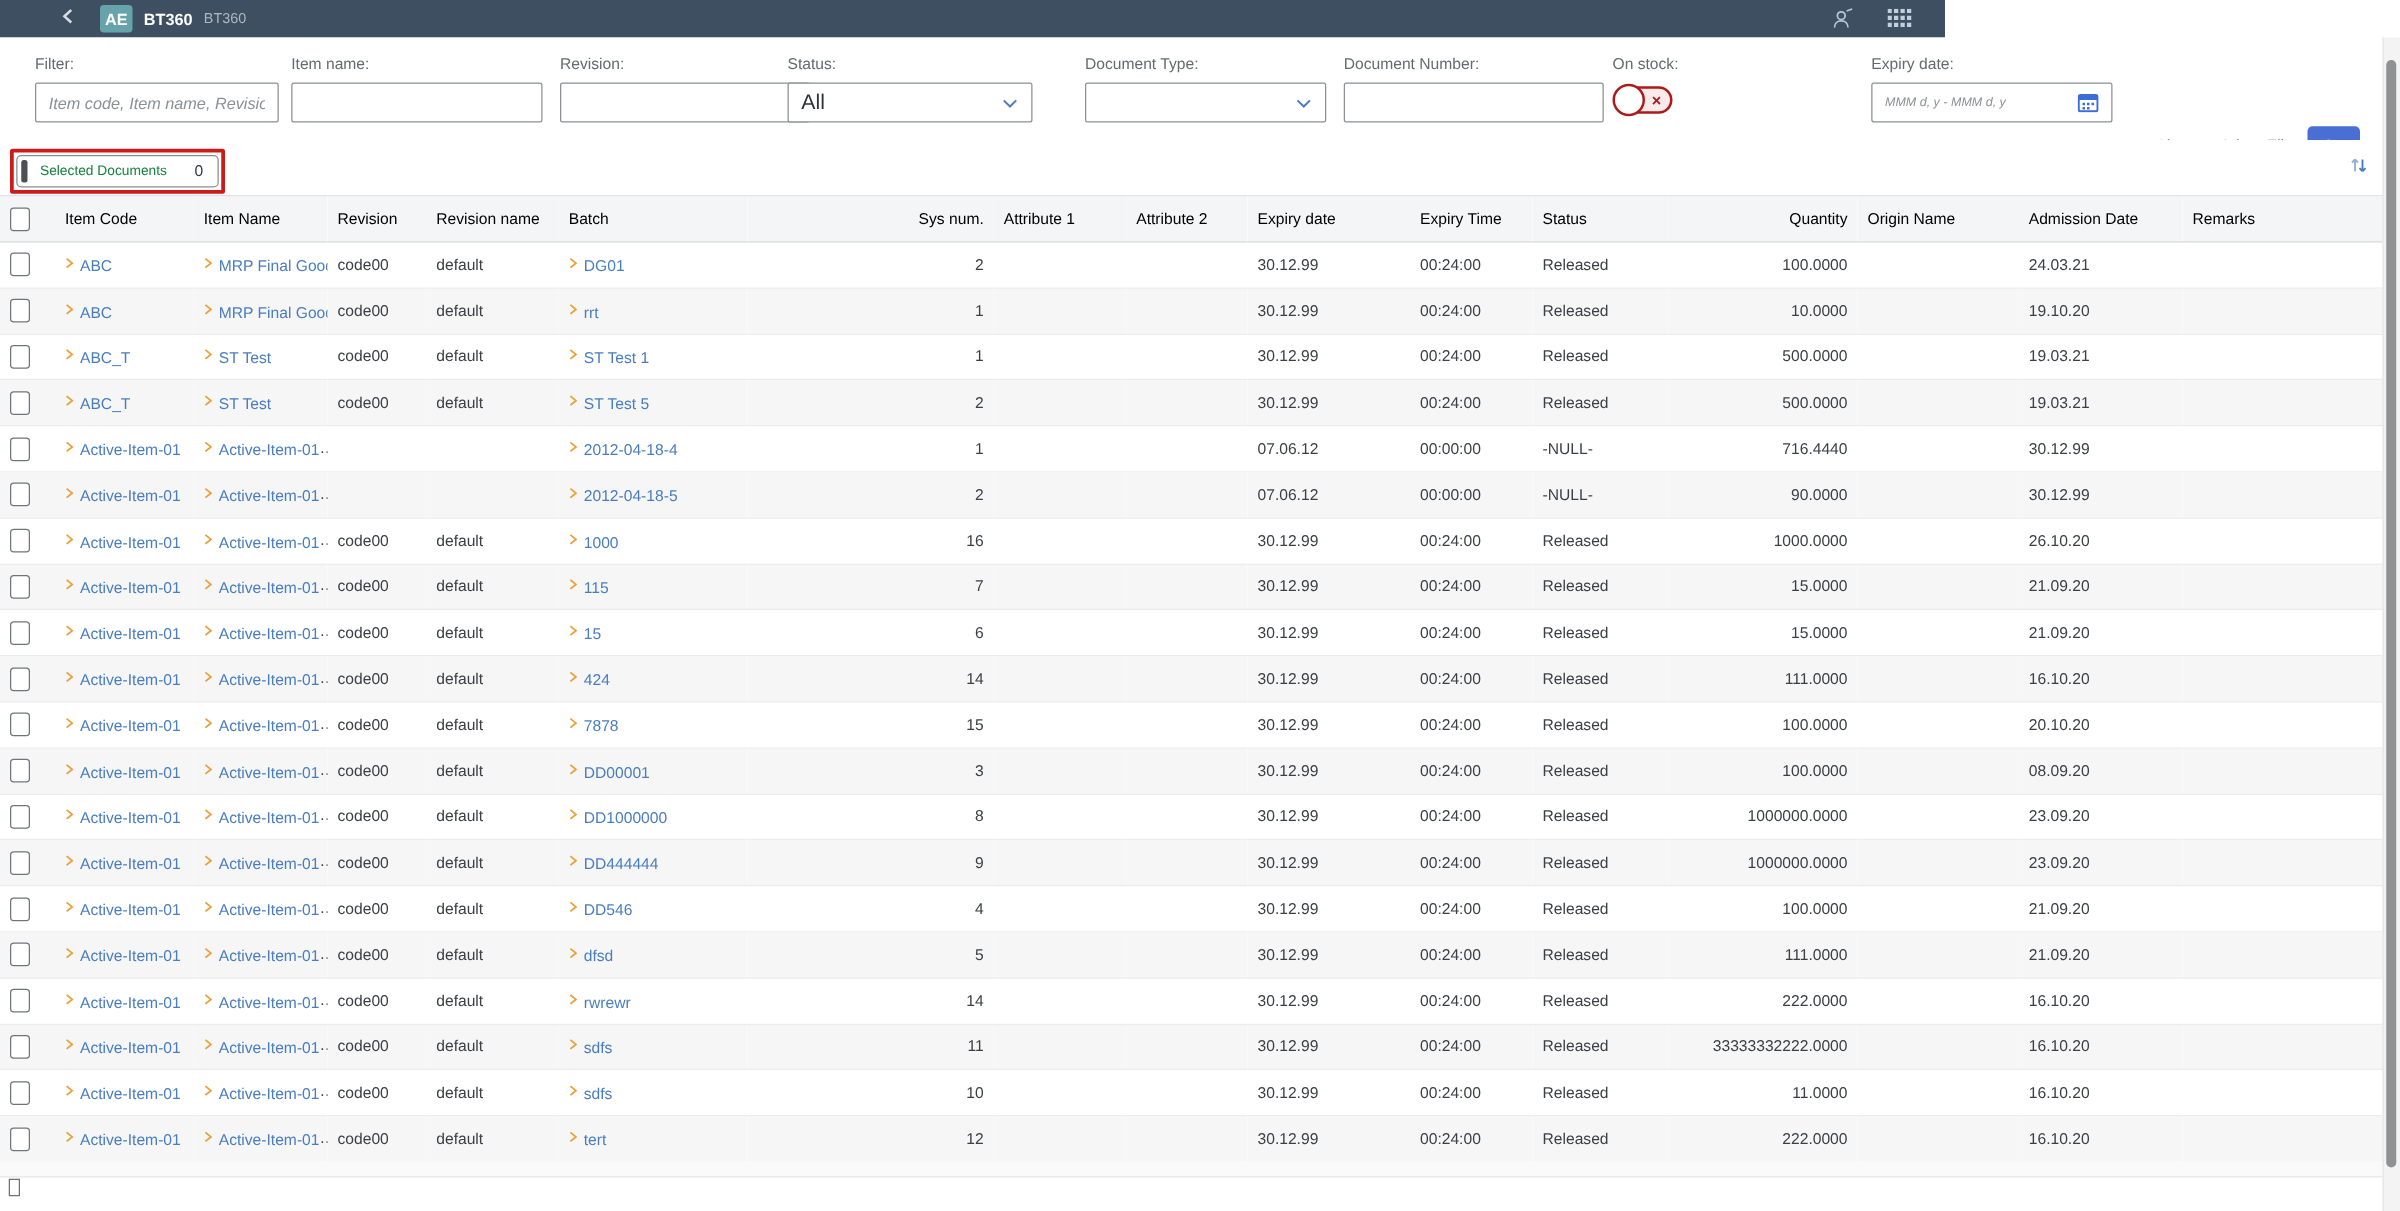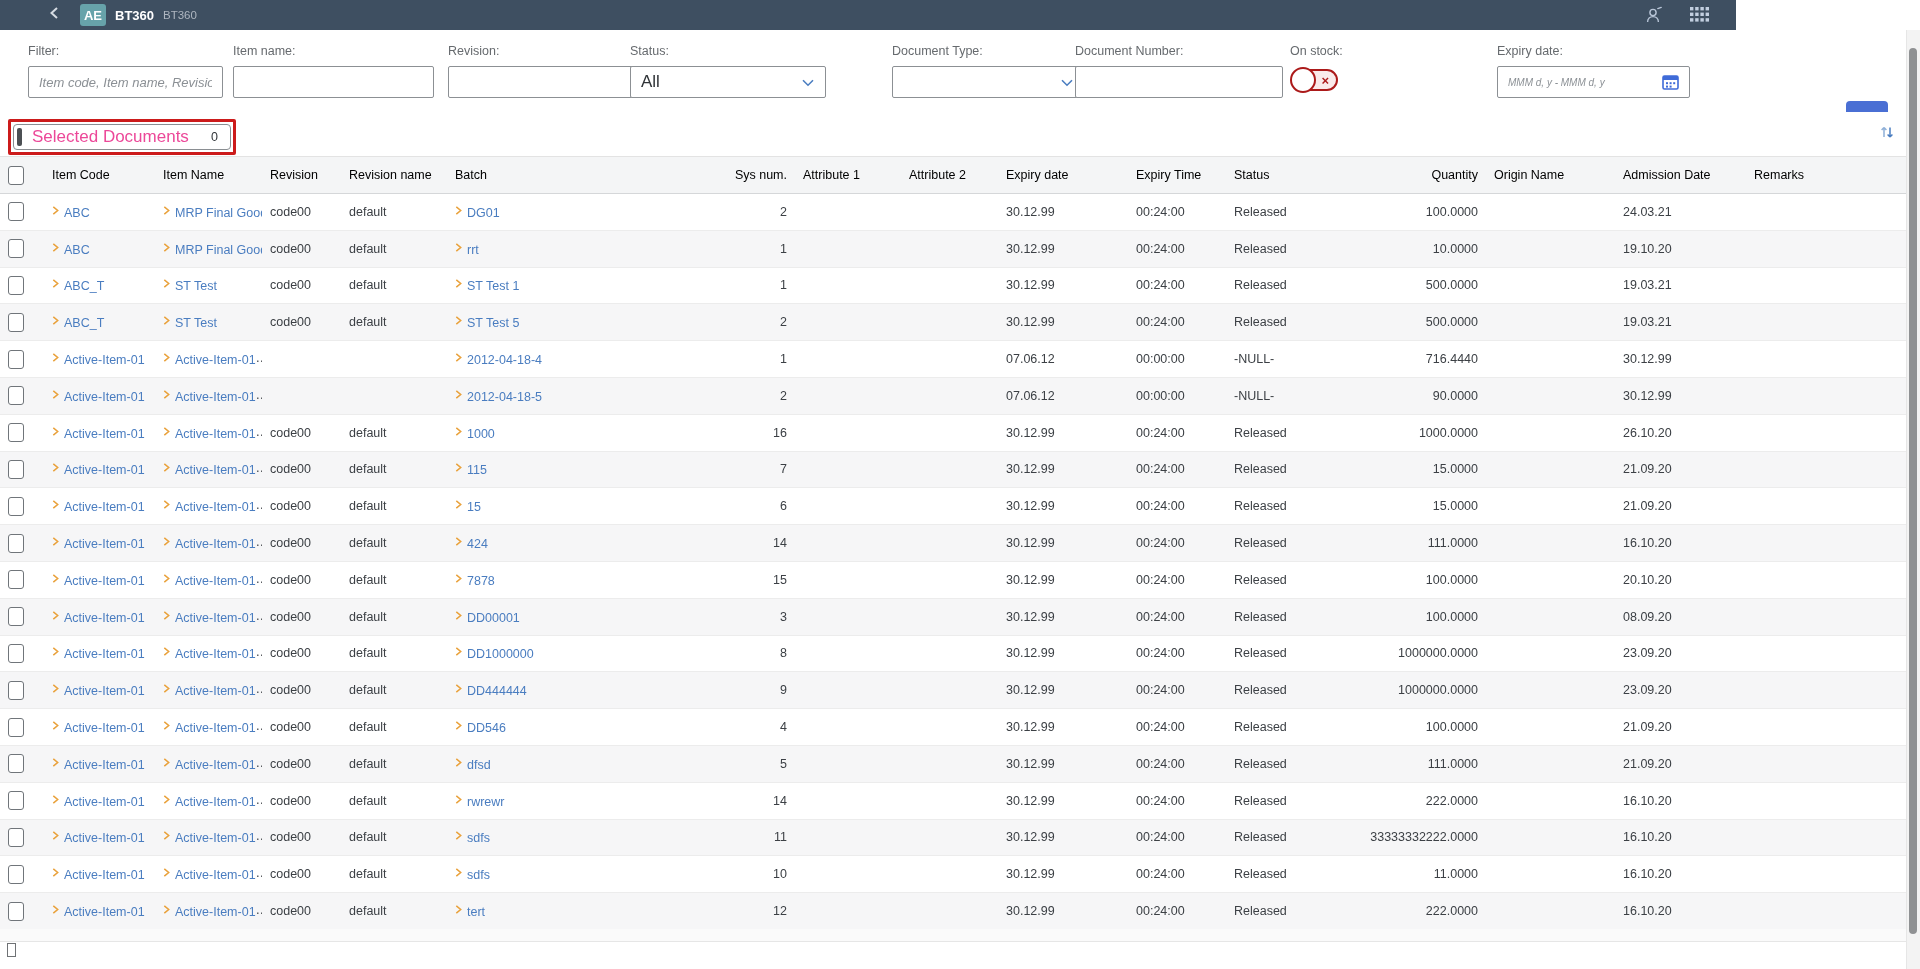--- a/index.html
+++ b/index.html
@@ -1,21 +1,21 @@
 <!DOCTYPE html>
 <html><head>
 <meta charset="utf-8">
 <style>
   html,body{margin:0;padding:0;}
   body{
     width:1920px;height:969px;position:relative;overflow:hidden;background:#ffffff;
     font-family:"Liberation Sans","DejaVu Sans",sans-serif;color:#32363a;
   }
   
-  .shell{position:absolute;top:0;left:0;width:1736px;height:30px;background:#3e4f61;display:flex;align-items:center;}
+  .shell{position:absolute;top:0;left:0;width:1556px;height:30px;background:#3e4f61;display:flex;align-items:center;}
   .back{width:14px;height:16px;margin-left:48px;cursor:pointer;display:flex;align-items:center;}
   .logo{width:26px;height:22px;background:#67a3aa;border-radius:3px;margin-left:18px;display:flex;align-items:center;justify-content:center;
         color:#fff;font-weight:bold;font-size:13px;}
   .shtitle{margin-left:9px;color:#ffffff;font-weight:bold;font-size:13px;}
   .shsub{margin-left:9px;color:#aeb6c0;font-size:11.5px;}
   .shicons{position:absolute;right:26px;top:0;height:30px;display:flex;align-items:center;gap:26px;}
   .shicon{display:flex;align-items:center;cursor:pointer;}
   
   .filterbar{position:absolute;top:30px;left:0;width:1920px;height:82px;background:#fff;border-bottom:1px solid #e5e5e5;}
   .ffield{position:absolute;top:14px;}
@@ -25,42 +25,42 @@
   .finput::placeholder{font-style:italic;color:#8b9095;}
   .fselect{display:flex;align-items:center;justify-content:space-between;cursor:pointer;}
   .fselect .selval{font-size:17px;color:#2f3337;}
   .fdate{display:flex;align-items:center;justify-content:space-between;cursor:pointer;}
   .fdate .ph{font-style:italic;color:#8b9095;font-size:10px;white-space:nowrap;}
   .calicon{display:flex;align-items:center;}
   .f-filter{left:28px;width:195px}
   .f-item_name{left:233px;width:201px}
   .f-revision{left:448px;width:200px}
   .f-status{left:630px;width:196px}
-  .f-document_type{left:892px;width:193px}
+  .f-document_type{left:868px;width:193px}
   .f-document_number{left:1075px;width:208px}
   .f-on_stock{left:1290px;width:120px}
   .f-expiry_date{left:1497px;width:193px}
   
   .ftoggle{position:relative;width:52px;height:30px;margin-top:1px;cursor:pointer;}
   .ttrack{position:absolute;left:8px;top:3px;width:40px;height:22px;border:2px solid #ac1a1a;border-radius:13px;background:#faeaea;
           display:flex;align-items:center;justify-content:flex-end;box-sizing:border-box;}
   .tglyph{color:#ac1a1a;font-weight:bold;font-size:13px;margin-right:7px;line-height:1;}
   .tknob{position:absolute;left:0;top:1px;width:26px;height:26px;background:#fff;border:2px solid #ac1a1a;border-radius:50%;box-sizing:border-box;}
   
   .faction{position:absolute;top:70px;height:32px;display:flex;align-items:center;font-size:13px;color:#3f6ad1;cursor:pointer;white-space:nowrap;}
   .fa-clear{left:1724px;}
   .fa-adapt{left:1776px;}
   .gobtn{position:absolute;left:1846px;top:71px;width:42px;height:30px;background:#4a6fd4;border:none;border-radius:4px;
          color:#fff;font-weight:bold;font-size:13px;font-family:inherit;cursor:pointer;}
   
   .toolbar{position:absolute;top:112px;left:0;width:1920px;height:44px;background:#fff;}
   .annot{position:absolute;left:8px;top:7px;border:3px solid #cc1b1b;border-radius:2px;padding:2px;display:inline-flex;}
   .seldocs{height:24px;border:1px solid #8a8e92;border-radius:4px;background:#fff;display:flex;align-items:center;cursor:pointer;padding-right:12px;}
   .sd-grip{width:5px;height:18px;background:#4c5054;border-radius:2px;margin:0 10px 0 3px;}
-  .sd-label{font-size:17px;color:#ec4899;}
+  .sd-label{font-size:11px;color:#15803d;}
   .sd-count{font-size:12.5px;color:#32363a;margin-left:22px;}
   .sortbtn{position:absolute;right:22px;top:11px;width:22px;height:22px;display:flex;align-items:center;justify-content:center;cursor:pointer;}
   
   .tablewrap{position:absolute;top:156px;left:0;width:1920px;}
   table{table-layout:fixed;width:1920px;border-collapse:collapse;}
   th,td{padding:0 8px;font-size:12.5px;overflow:hidden;white-space:nowrap;text-overflow:ellipsis;}
   thead tr{height:37px;background:#f4f5f6;border-top:1px solid #e3e3e3;border-bottom:1px solid #d5d7d9;}
   th{text-align:left;font-weight:normal;color:#000000;cursor:pointer;}
   tbody tr{height:36.8px;border-bottom:1px solid #ececec;background:#fff;}
   tbody tr:nth-child(even){background:#f6f6f7;}

